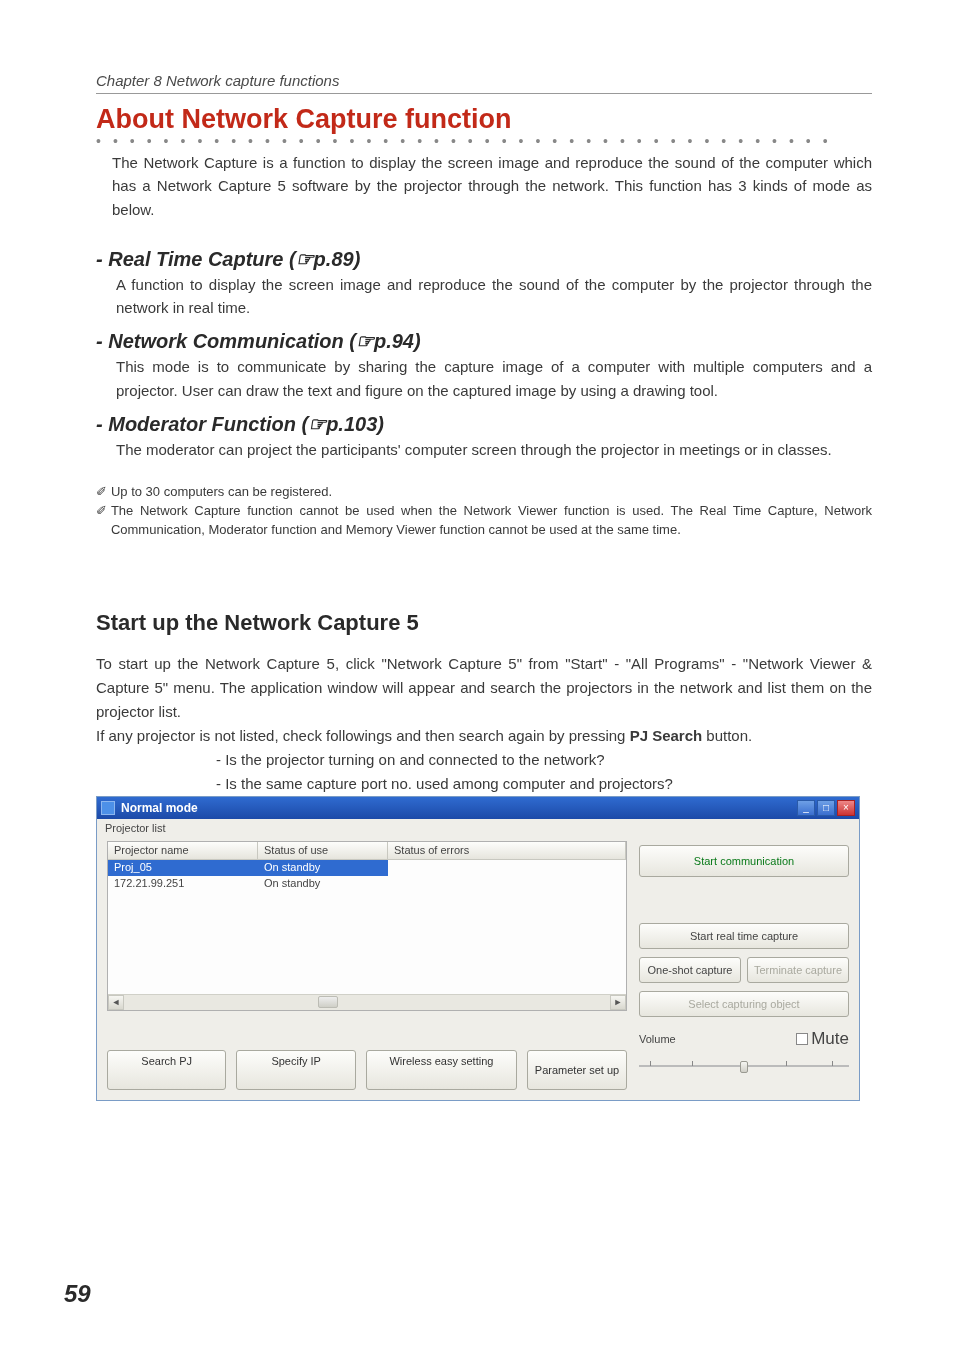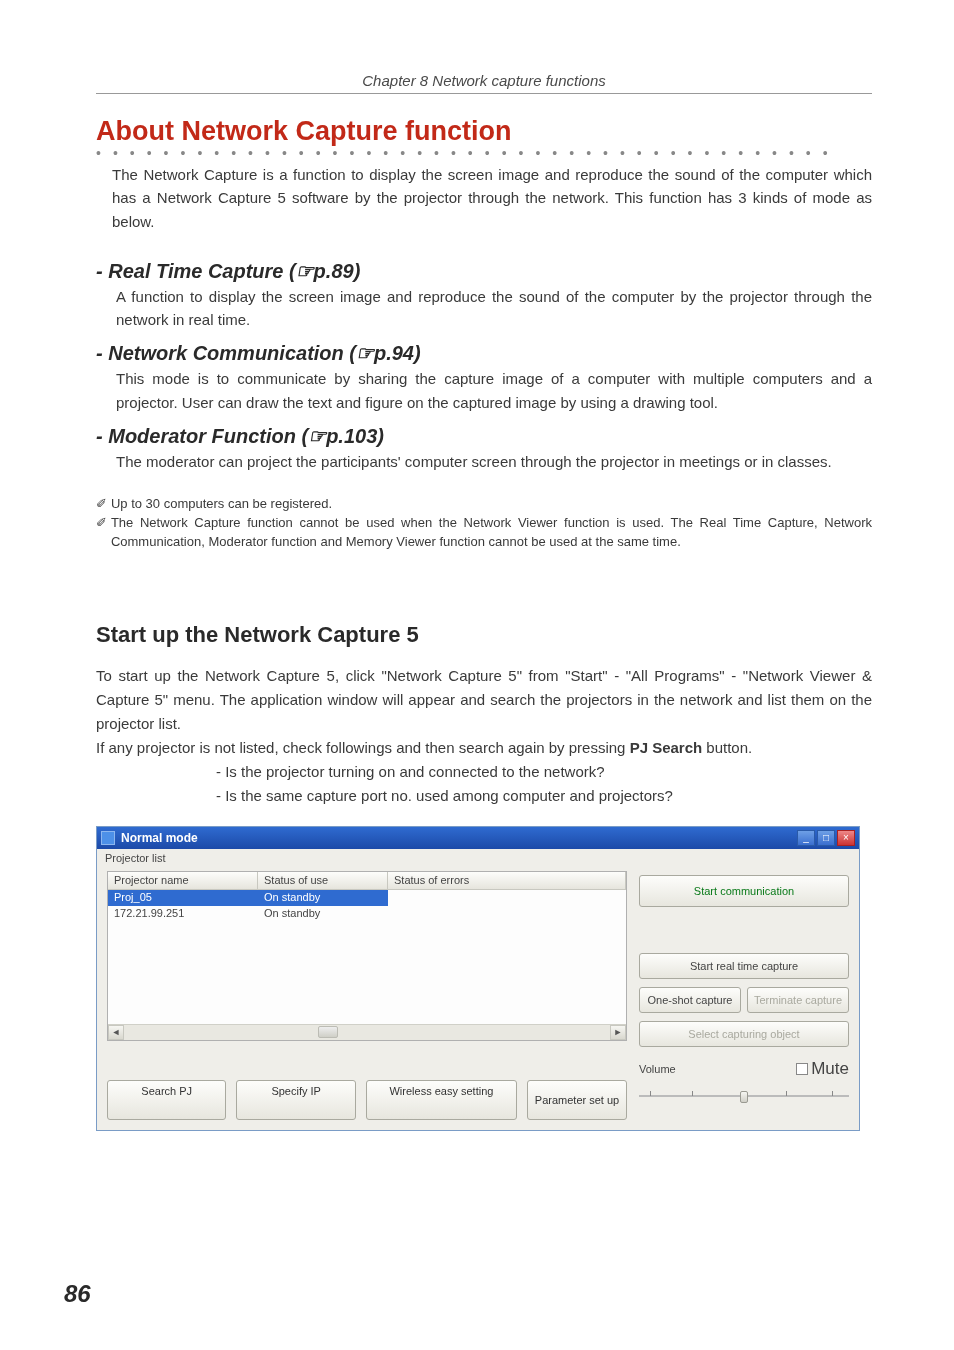--- a/index.html
+++ b/index.html
@@ -13,22 +13,21 @@
   }
   .page {
     padding: 72px 82px 40px 96px;
   }
   .chapter-line {
     font-style: italic;
     font-size: 15px;
     color: #4a4a4a;
     border-bottom: 1px solid #999;
     padding-bottom: 4px;
-    margin-bottom: 22px;
-    text-align: center;
+    margin-bottom: 10px;
   }
   .main-title {
     color: #c22918;
     font-size: 27px;
     font-weight: bold;
     margin-bottom: 2px;
   }
   .dot-rule {
     letter-spacing: 12px;
     color: #888;
@@ -88,21 +87,20 @@
   .check-list {
     padding-left: 120px;
     font-size: 15px;
     color: #3a3a3a;
     line-height: 1.6;
   }
   .pj-bold { font-weight: bold; }
 
   
   .win {
-    margin-top: 18px;
     width: 764px;
     border: 1px solid #7a9cc6;
     background: #efeee9;
     font-family: Tahoma, Arial, sans-serif;
     font-size: 11px;
     color: #444;
   }
   .titlebar {
     height: 22px;
     background: linear-gradient(#2f6bd0, #1c4aa8);
@@ -330,13 +328,13 @@
           <div class="tick" style="left:25%"></div>
           <div class="tick" style="left:70%"></div>
           <div class="tick" style="left:92%"></div>
           <div class="knob" style="left:48%"></div>
         </div>
       </div>
     </div>
   </div>
 </div>
 
-<div class="page-num">86</div>
+<div class="page-num">59</div>
 
 </body></html>

